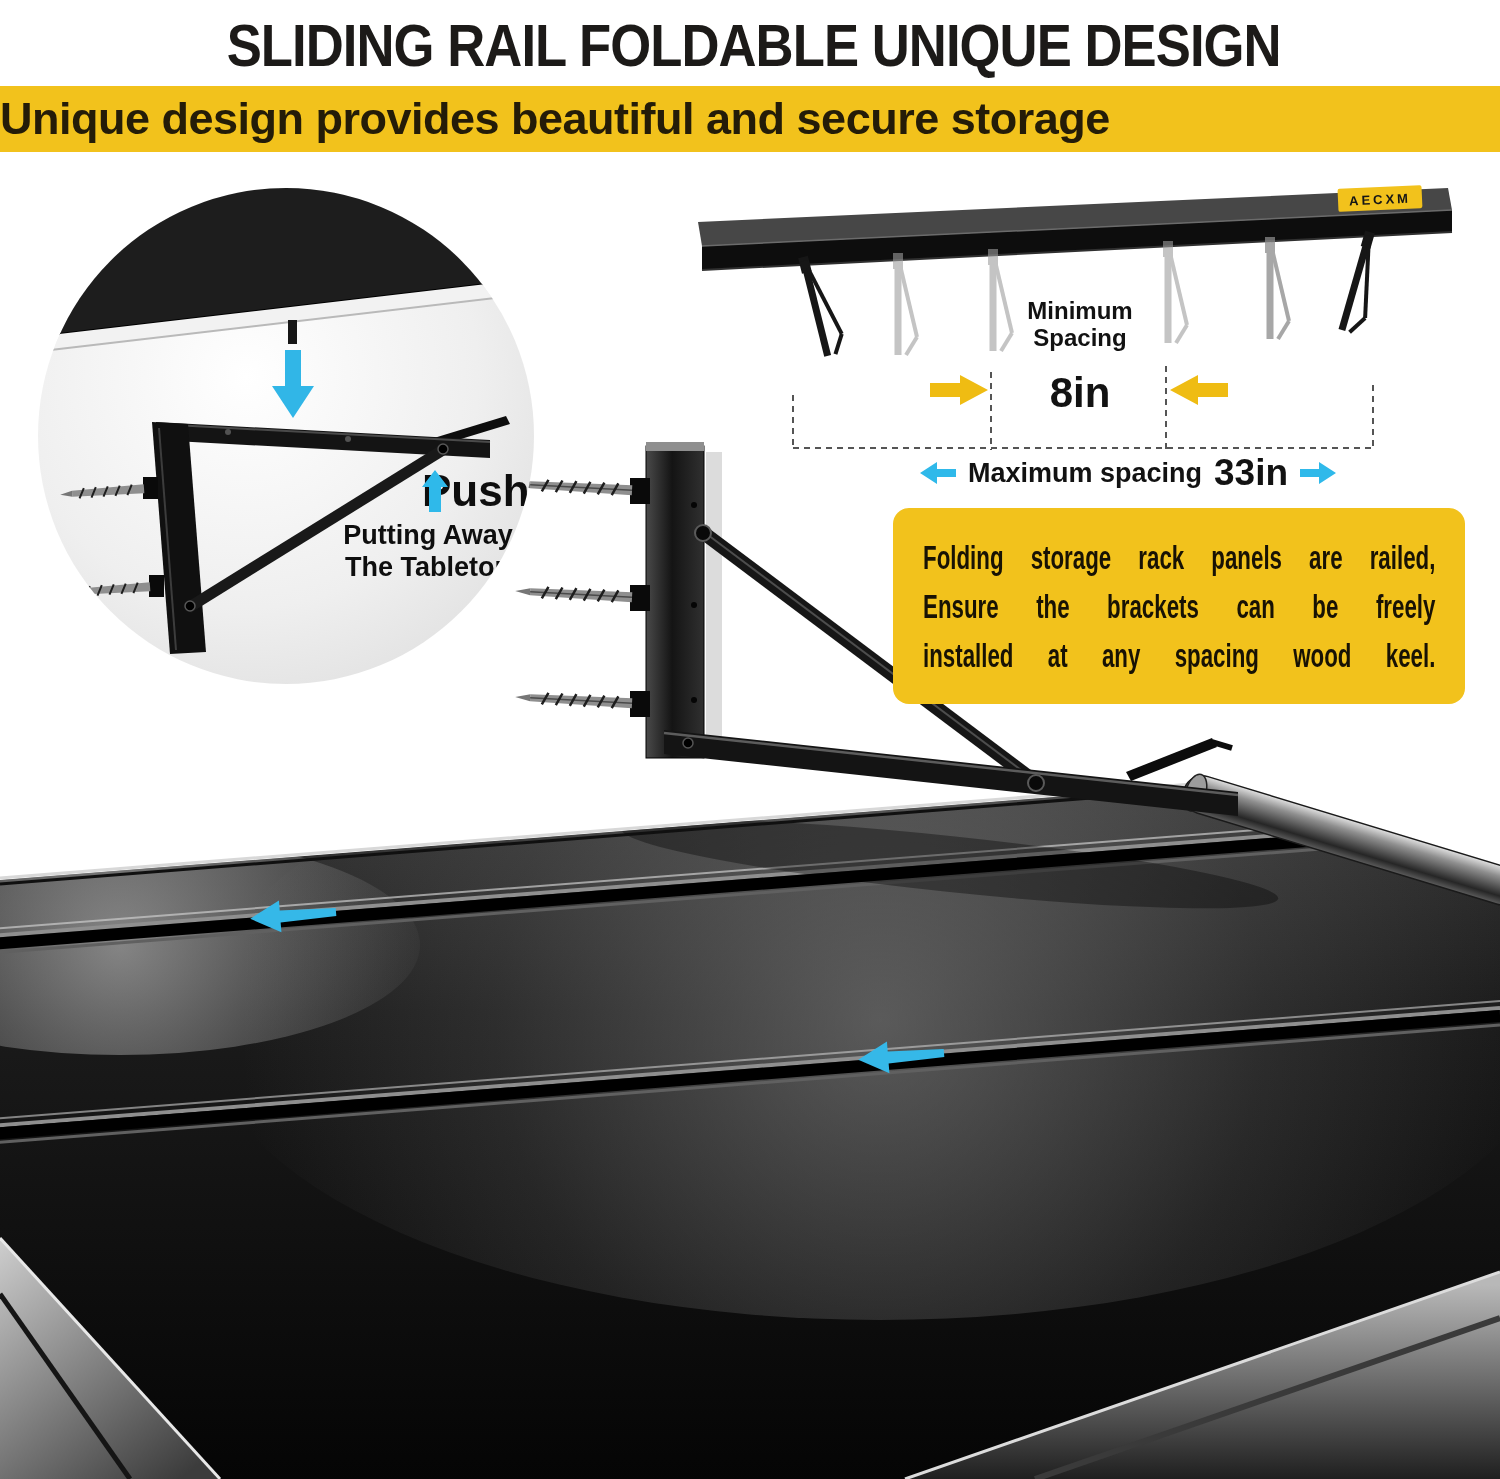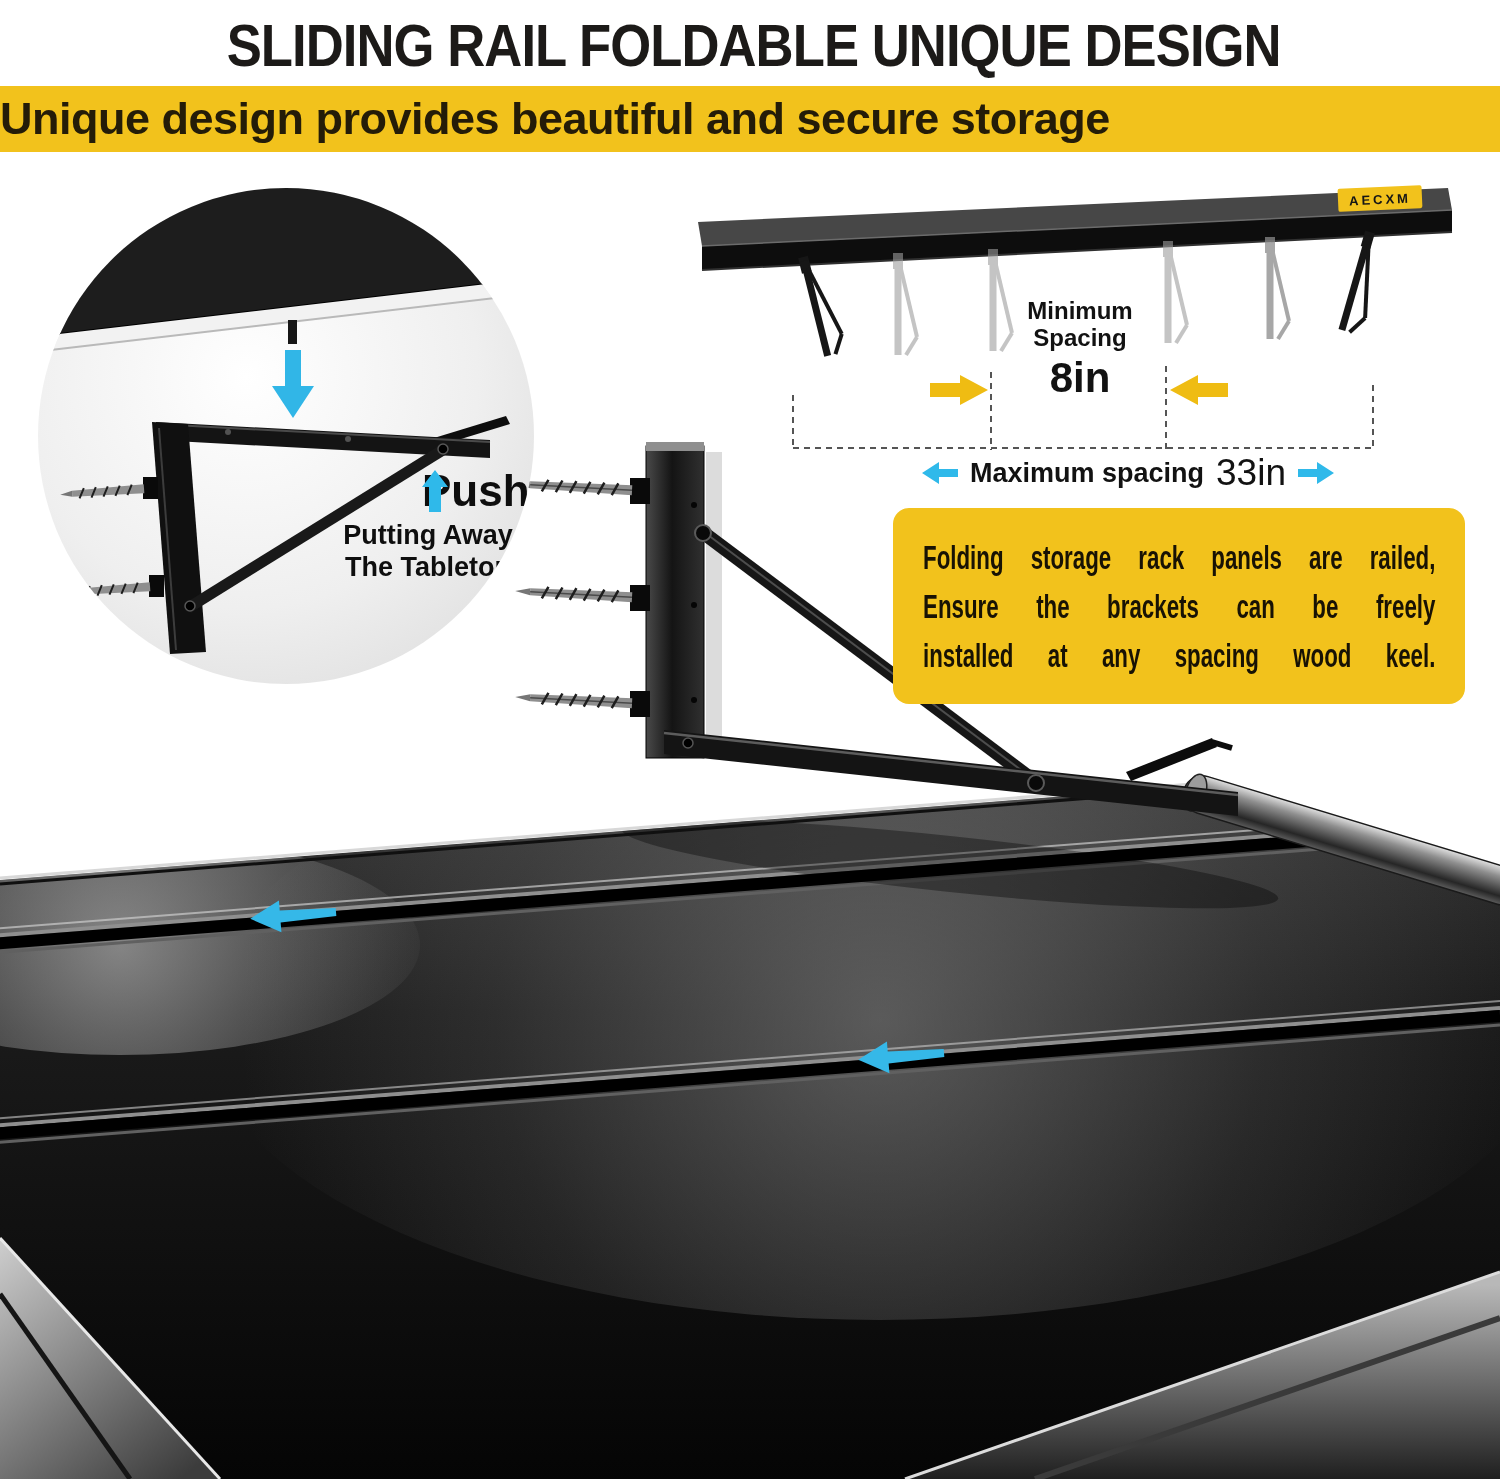--- a/index.html
+++ b/index.html
@@ -19,25 +19,25 @@
   .inset svg{position:absolute;left:0;top:0;}
   .push-row{position:absolute;left:384px;top:282px;display:flex;align-items:flex-start;gap:5px;}
   .push-label{font-size:44px;font-weight:900;color:#0e0e0e;line-height:0.95;}
   .inset-caption{position:absolute;left:290px;top:332px;width:200px;text-align:center;
         font-size:27px;font-weight:700;color:#0e0e0e;line-height:1.18;}
   
   .shelf{position:absolute;left:688px;top:182px;width:780px;height:318px;z-index:4;}
   .shelf svg.art{position:absolute;left:0;top:0;}
   .min-spacing{position:absolute;left:322px;top:116px;width:140px;text-align:center;color:#121212;}
   .min-spacing .lbl{font-size:24px;font-weight:700;line-height:1.12;}
-  .min-spacing .val{font-size:42px;font-weight:900;line-height:1.05;margin-top:4px;}
+  .min-spacing .val{font-size:42px;font-weight:900;line-height:1.05;margin-top:19px;}
   .max-spacing{position:absolute;left:140px;top:270px;width:600px;display:flex;
         align-items:center;justify-content:center;gap:12px;color:#121212;text-align:right;}
   .max-spacing .lbl{font-size:27px;font-weight:800;}
-  .max-spacing .val{font-size:37px;font-weight:400;}
+  .max-spacing .val{font-size:37px;font-weight:700;}
   
   .info-box{position:absolute;left:893px;top:508px;width:572px;height:196px;background:#F2C21C;
         border-radius:16px;z-index:6;box-sizing:border-box;padding:25px 30px;}
   .info-line{width:758px;transform:scaleX(0.676);transform-origin:0 50%;
         font-size:33px;font-weight:800;color:#181204;line-height:49px;
         text-align:justify;text-align-last:justify;white-space:nowrap;}
   
   .main-art{position:absolute;left:0;top:0;z-index:1;}
 </style>
 </head>

